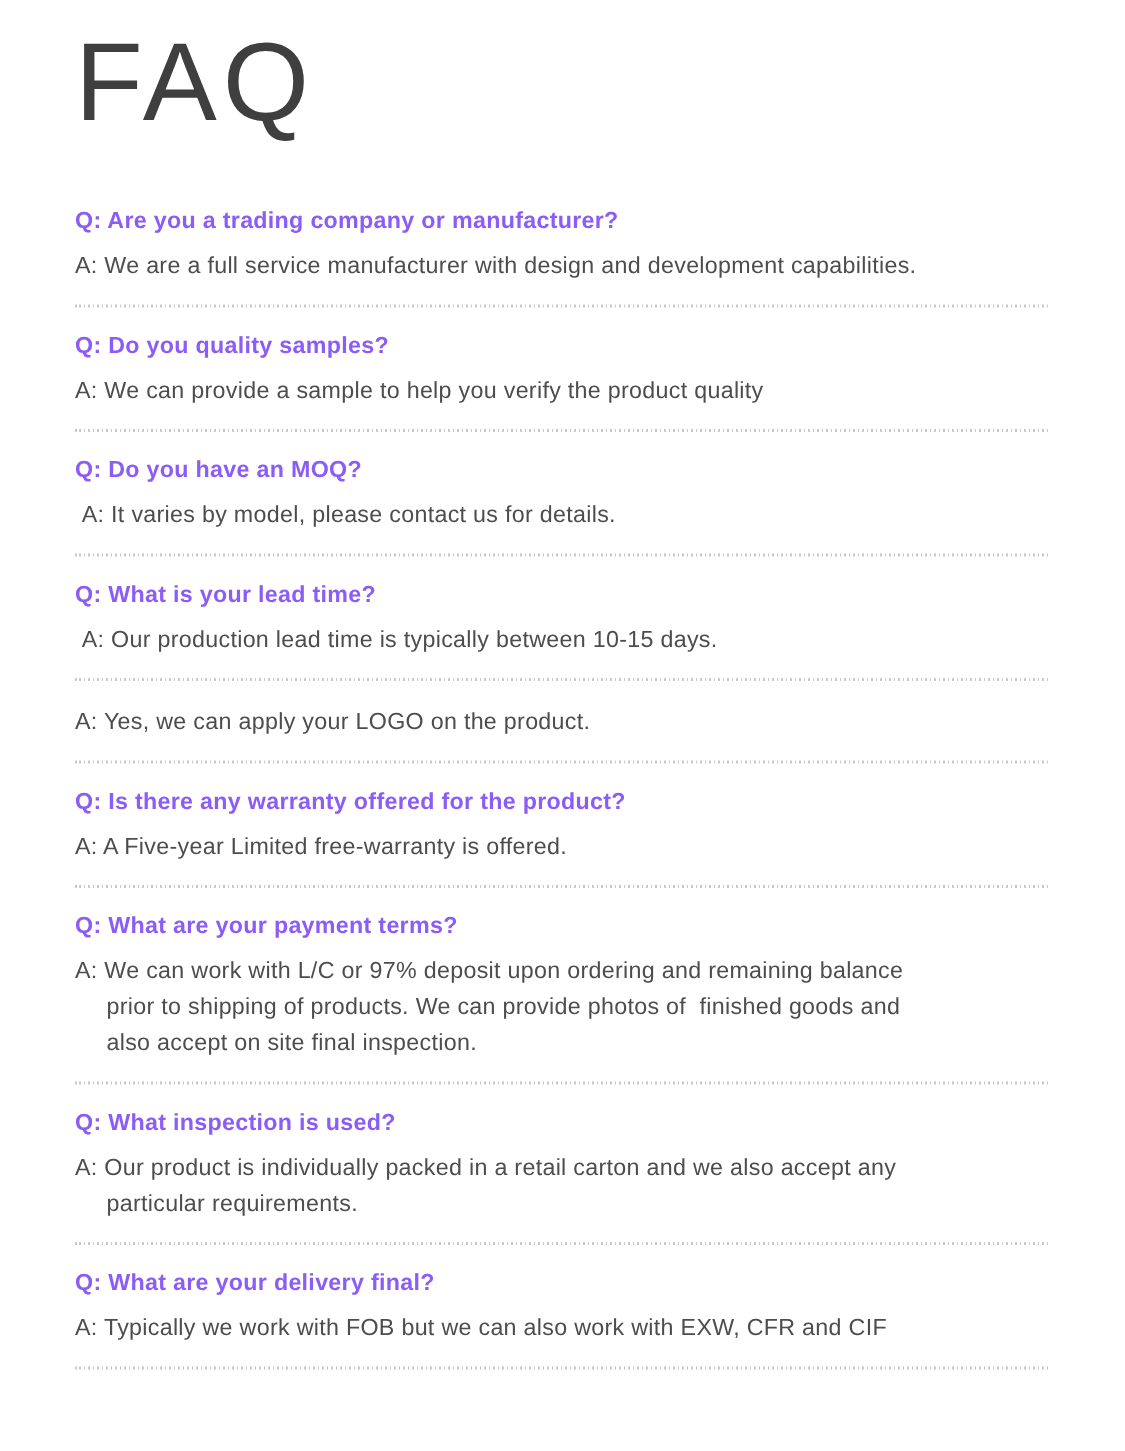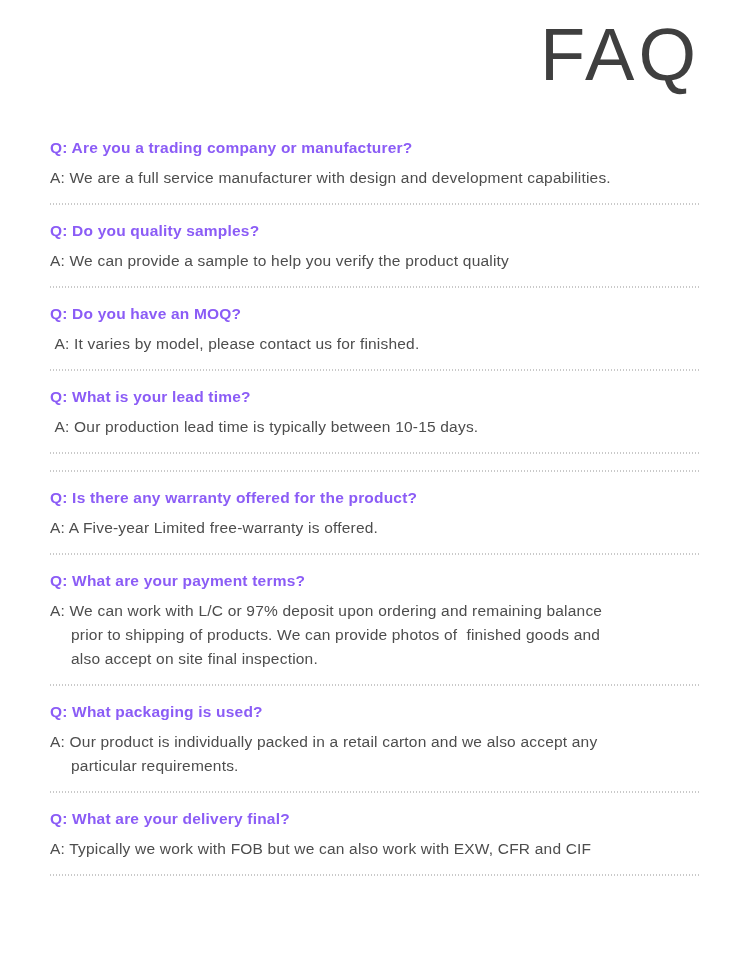--- a/index.html
+++ b/index.html
@@ -12,21 +12,21 @@
     height: 967px;
     font-family: "Liberation Sans", sans-serif;
     overflow: hidden;
   }
   .page {
     padding: 16px 50px 0 50px;
     box-sizing: border-box;
   }
   .page-title {
     margin: 0 0 44px 0;
-    text-align: right;
+    text-align: left;
     font-size: 74px;
     line-height: 1.05;
     font-weight: 300;
     letter-spacing: 4px;
     color: #3f3f3f;
   }
   .faq-list {
     width: 650px;
   }
   .faq-item {
@@ -74,50 +74,51 @@
   </section>
 
   <section class="faq-item">
     <h2 class="question">Q: Do you quality samples?</h2>
     <p class="answer">A: We can provide a sample to help you verify the product quality</p>
     <div class="separator"></div>
   </section>
 
   <section class="faq-item">
     <h2 class="question">Q: Do you have an MOQ?</h2>
-    <p class="answer"> A: It varies by model, please contact us for finished.</p>
+    <p class="answer"> A: It varies by model, please contact us for details.</p>
     <div class="separator"></div>
   </section>
 
   <section class="faq-item">
     <h2 class="question">Q: What is your lead time?</h2>
     <p class="answer"> A: Our production lead time is typically between 10-15 days.</p>
     <div class="separator"></div>
   </section>
 
   <section class="faq-item">
+    <p class="answer">A: Yes, we can apply your LOGO on the product.</p>
     <div class="separator"></div>
   </section>
 
   <section class="faq-item">
     <h2 class="question">Q: Is there any warranty offered for the product?</h2>
     <p class="answer">A: A Five-year Limited free-warranty is offered.</p>
     <div class="separator"></div>
   </section>
 
   <section class="faq-item">
     <h2 class="question">Q: What are your payment terms?</h2>
     <p class="answer">A: We can work with L/C or 97% deposit upon ordering and remaining balance
 prior to shipping of products. We can provide photos of  finished goods and
 also accept on site final inspection.</p>
     <div class="separator"></div>
   </section>
 
   <section class="faq-item">
-    <h2 class="question">Q: What packaging is used?</h2>
+    <h2 class="question">Q: What inspection is used?</h2>
     <p class="answer">A: Our product is individually packed in a retail carton and we also accept any
 particular requirements.</p>
     <div class="separator"></div>
   </section>
 
   <section class="faq-item">
     <h2 class="question">Q: What are your delivery final?</h2>
     <p class="answer">A: Typically we work with FOB but we can also work with EXW, CFR and CIF</p>
     <div class="separator"></div>
   </section>

